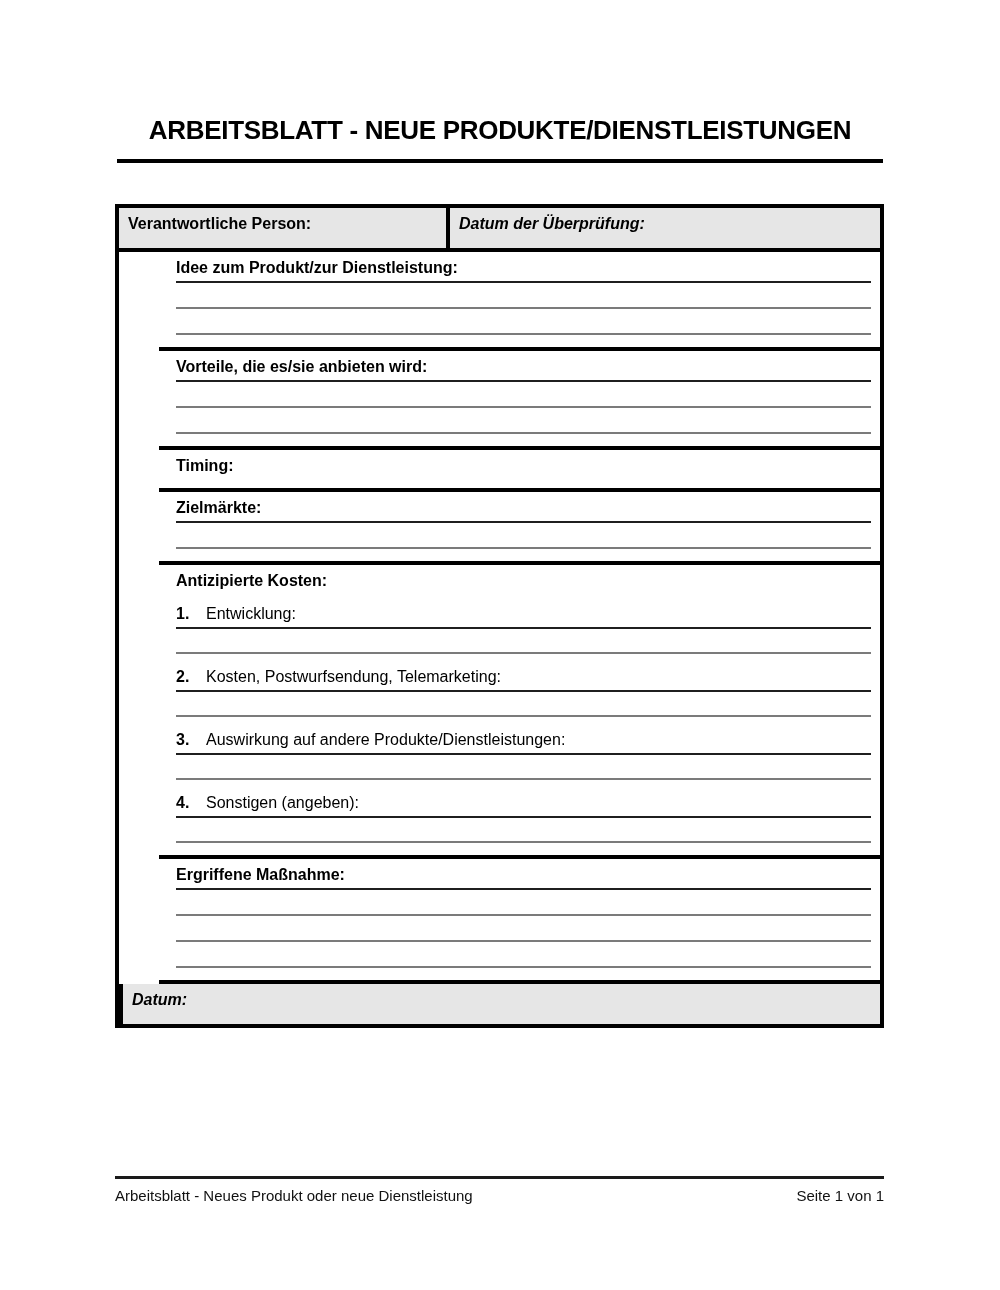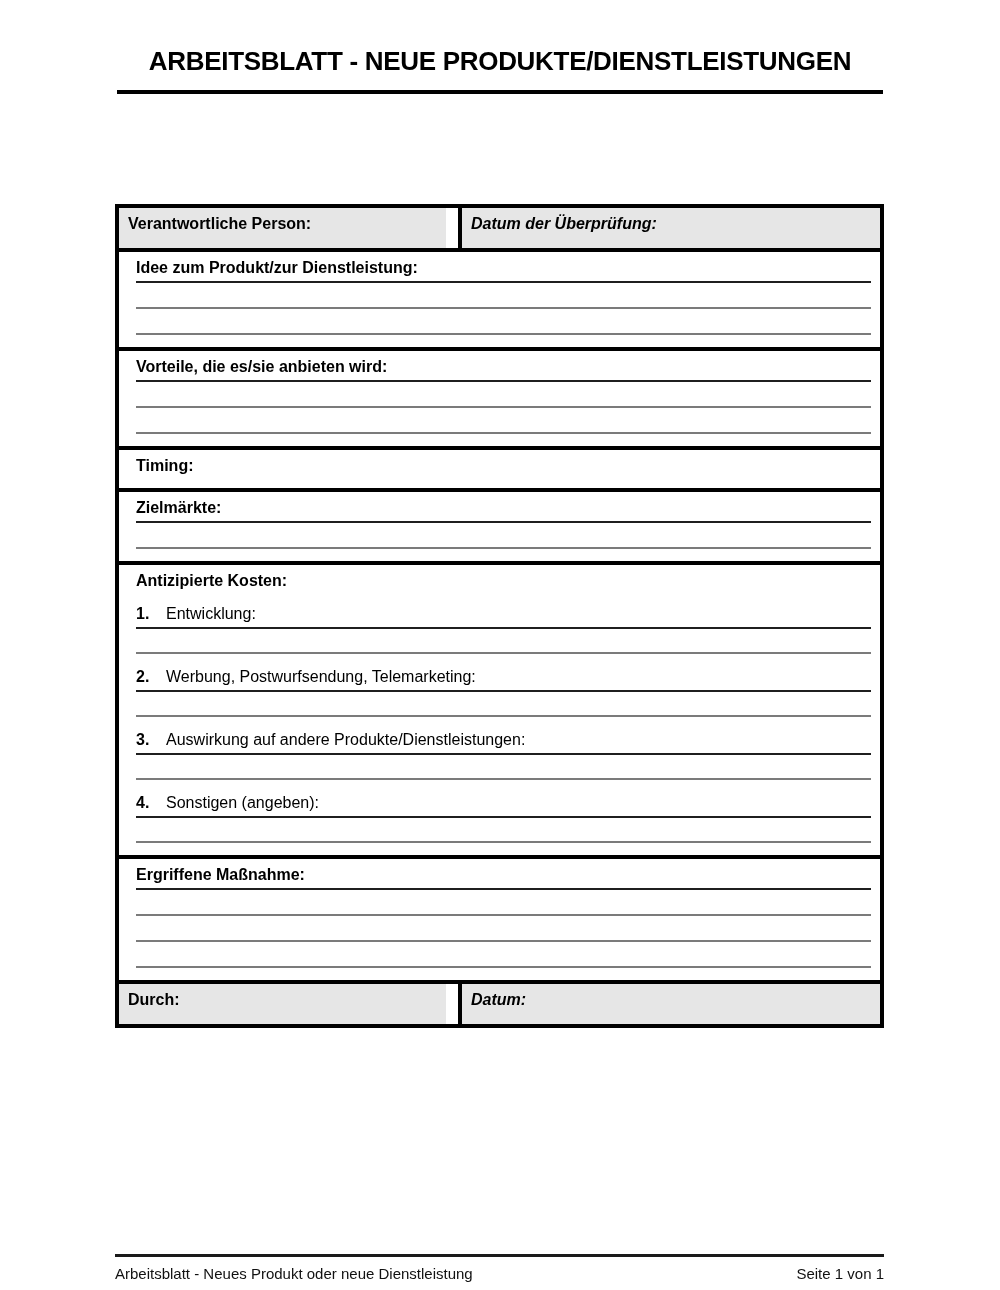--- a/index.html
+++ b/index.html
@@ -8,21 +8,21 @@
 
   .page {
     position: relative;
     width: 1000px;
     height: 1290px;
     background: #ffffff;
     overflow: hidden;
   }
 
   .doc-title {
-    margin-top: 46px;
+    margin-top: 115px;
     text-align: center;
     font-size: 26px;
     font-weight: bold;
     letter-spacing: -0.3px;
     color: #000000;
     font-family: "Liberation Sans", sans-serif;
   }
 
   .title-rule {
     margin: 13px auto 0 auto;
@@ -37,38 +37,38 @@
     top: 204px;
     width: 769px;
     border: 4px solid #000000;
     background: #ffffff;
   }
 
   .row { border-bottom: 4px solid #000000; }
   .row:last-child { border-bottom: none; }
 
   
-  .gray-row { display: flex; gap: 12px; }
+  .gray-row { display: flex; }
   .gray-cell {
     background: #e6e6e6;
     min-height: 40px;
     padding: 6px 9px;
   }
   .gray-cell.left { flex: 0 0 327px; }
   .gray-cell.right { flex: 1 1 auto; border-left: 4px solid #000000; font-style: italic; }
 
   .lbl {
     font-size: 16px;
     font-weight: bold;
     color: #000000;
     line-height: 20px;
     display: block;
   }
 
-  .section { padding: 6px 9px 12px 17px; background: #ffffff; }
+  .section { padding: 6px 9px 12px 17px; background: #ffffff; margin-left: 40px; }
 
   .rule {
     height: 0;
     border-top: 2px solid #7b7b7b;
     margin-top: 24px;
   }
   .rule.dark {
     border-top-color: #1f1f1f;
     margin-top: 3px;
   }
@@ -79,21 +79,21 @@
   .cost-item { margin-top: 13px; }
   .cost-head { display: flex; }
   .cost-num  { flex: 0 0 30px; font-size: 16px; font-weight: bold; line-height: 20px; }
   .cost-lbl  { flex: 1 1 auto; font-size: 16px; font-weight: normal; line-height: 20px; }
   .cost-item .rule { margin-top: 23px; }
   .cost-item .rule.dark { margin-top: 3px; }
 
   .page-footer {
     position: absolute;
     left: 115px;
-    top: 1254px;
+    top: 1176px;
     width: 769px;
   }
   .footer-rule { height: 3px; background: #1a1a1a; }
   .footer-text {
     display: flex;
     justify-content: space-between;
     margin-top: 8px;
     font-size: 15px;
     color: #111111;
   }
@@ -150,21 +150,21 @@
           <span class="cost-num">1.</span>
           <span class="cost-lbl">Entwicklung:</span>
         </div>
         <div class="rule dark"></div>
         <div class="rule"></div>
       </div>
 
       <div class="cost-item">
         <div class="cost-head">
           <span class="cost-num">2.</span>
-          <span class="cost-lbl">Werbung, Postwurfsendung, Telemarketing:</span>
+          <span class="cost-lbl">Kosten, Postwurfsendung, Telemarketing:</span>
         </div>
         <div class="rule dark"></div>
         <div class="rule"></div>
       </div>
 
       <div class="cost-item">
         <div class="cost-head">
           <span class="cost-num">3.</span>
           <span class="cost-lbl">Auswirkung auf andere Produkte/Dienstleistungen:</span>
         </div>
@@ -185,23 +185,20 @@
 
     <div class="row section">
       <span class="lbl">Ergriffene Maßnahme:</span>
       <div class="rule dark"></div>
       <div class="rule"></div>
       <div class="rule"></div>
       <div class="rule"></div>
     </div>
 
     <div class="row gray-row">
-      <div class="gray-cell left">
-        <span class="lbl">Durch:</span>
-      </div>
       <div class="gray-cell right">
         <span class="lbl">Datum:</span>
       </div>
     </div>
 
   </div>
 
   <div class="page-footer">
     <div class="footer-rule"></div>
     <div class="footer-text">

